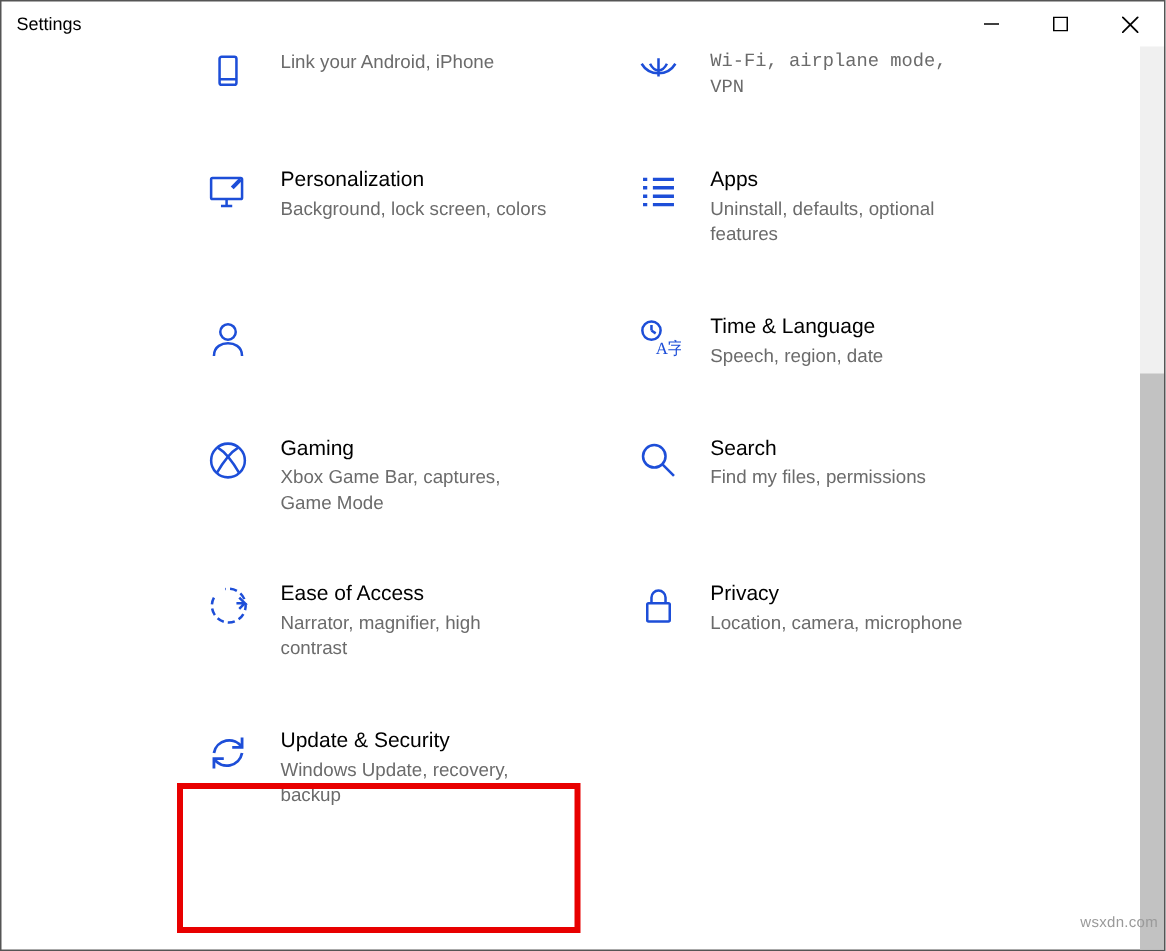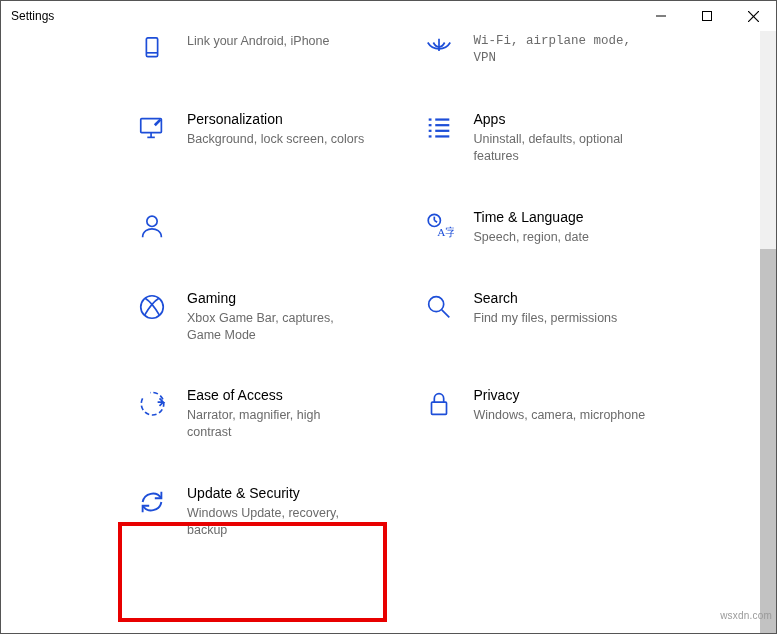--- a/index.html
+++ b/index.html
@@ -260,21 +260,21 @@
 
     <div class="tile">
       <div class="iconwrap">
         <svg viewBox="0 0 32 32" fill="none" stroke="currentColor" stroke-width="1.8">
           <rect x="8" y="14" width="16" height="13" rx="1"></rect>
           <path d="M11 14 V10 a5 5 0 0 1 10 0 V14"></path>
         </svg>
       </div>
       <div class="tiletext">
         <div class="tiletitle">Privacy</div>
-        <div class="tilesub">Windows, camera, microphone</div>
+        <div class="tilesub">Location, camera, microphone</div>
       </div>
     </div>
 
     <div class="tile">
       <div class="iconwrap">
         <svg viewBox="0 0 32 32" fill="none" stroke="currentColor" stroke-width="2">
           <path d="M26 12 A11 11 0 0 0 6 16"></path>
           <polyline points="26 5 26 12 19 12"></polyline>
           <path d="M6 20 A11 11 0 0 0 26 16"></path>
           <polyline points="6 27 6 20 13 20"></polyline>

